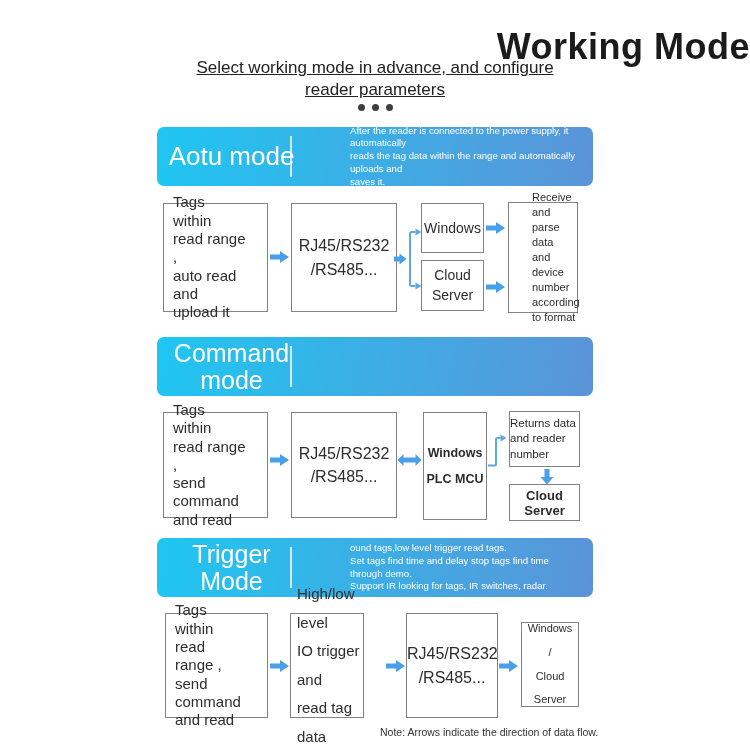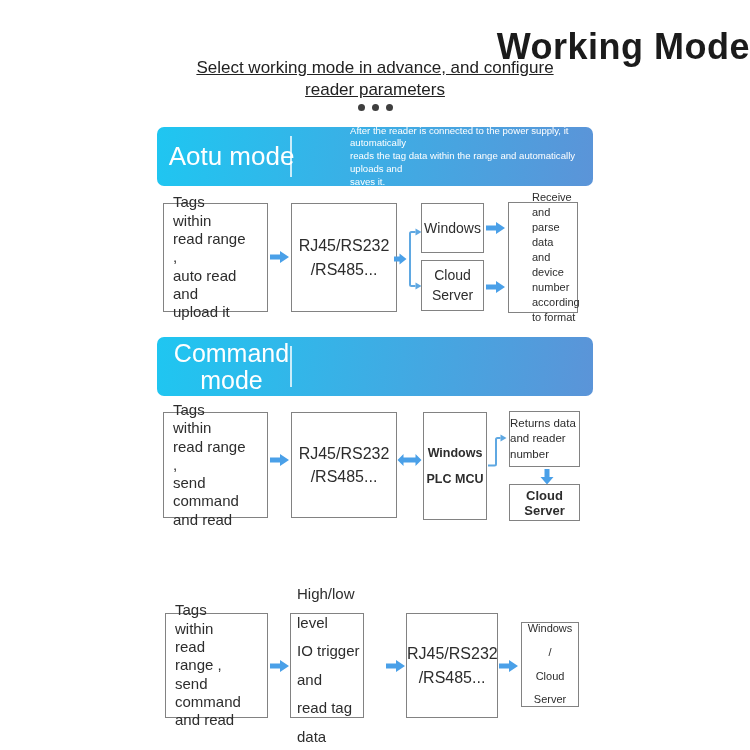--- a/index.html
+++ b/index.html
@@ -168,20 +168,28 @@
 and reader
 number</span>
   </div>
   <svg class="arrow" style="left:540px;top:469px" width="14" height="16" viewBox="0 0 14 16">
       <path class="af" d="M4.5 0 H9.5 V8 H13.5 L7 15.5 L0.5 8 H4.5 Z"></path>
     </svg>
   <div class="fbox cs2" style="left:509px;top:484px;width:71px;height:37px">
     <span class="txt">Cloud Server</span>
   </div>
 
+  <div class="banner" style="top:538px">
+    <div class="banner-title">Trigger
+Mode</div>
+    <div class="banner-sep"></div>
+    <div class="banner-desc">ound tags,low level trigger read tags.
+Set tags find time and delay stop tags find time through demo.
+Support IR looking for tags, IR switches, radar.</div>
+  </div>
 
   <div class="fbox left" style="left:165px;top:613px;width:103px;height:105px">
     <span class="txt">Tags within
 read range ,
 send
 command
 and read</span>
   </div>
   <svg class="arrow" style="left:270px;top:659px" width="20" height="14" viewBox="0 0 20 14">
       <path class="af" d="M0 4.5 H10 V1 L19 7 L10 13 V9.5 H0 Z"></path>
@@ -200,14 +208,15 @@
   </div>
   <svg class="arrow" style="left:499px;top:659px" width="20" height="14" viewBox="0 0 20 14">
       <path class="af" d="M0 4.5 H10 V1 L19 7 L10 13 V9.5 H0 Z"></path>
     </svg>
   <div class="fbox wcs" style="left:521px;top:622px;width:58px;height:85px">
     <span class="txt">Windows
 /
 Cloud Server</span>
   </div>
 
+  <div class="note">Note:  Arrows indicate the direction of data flow.</div>
 
 </div>
 
 </body></html>

